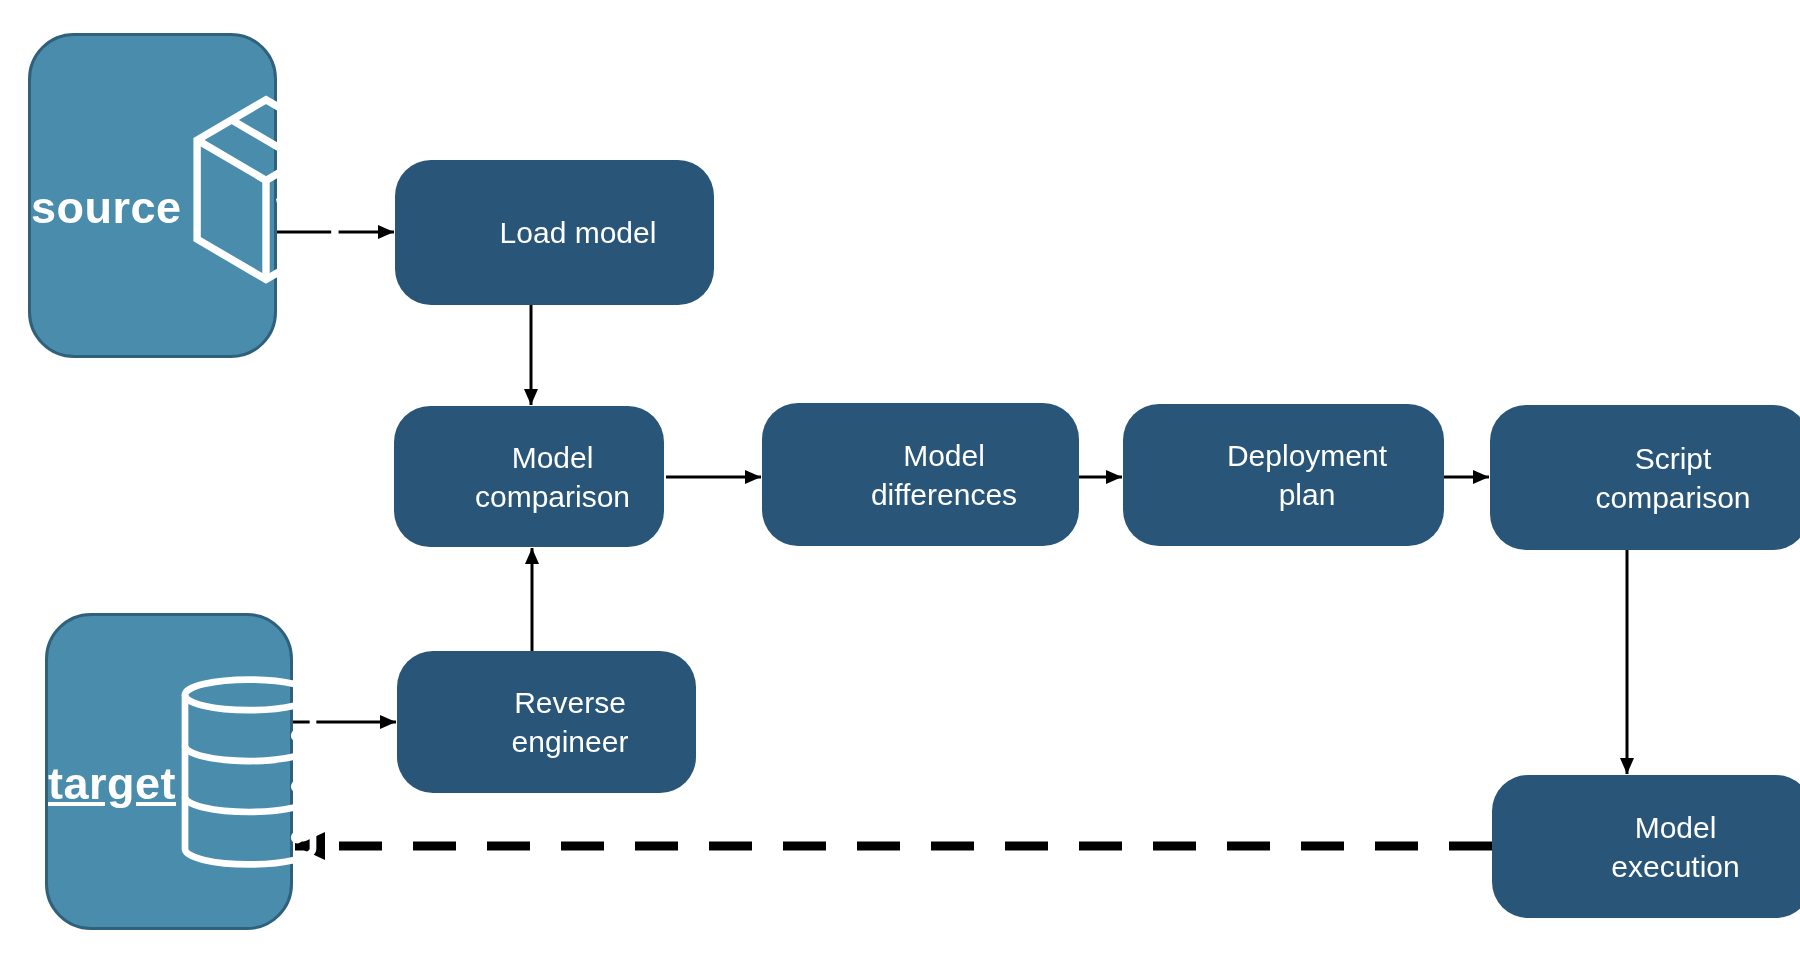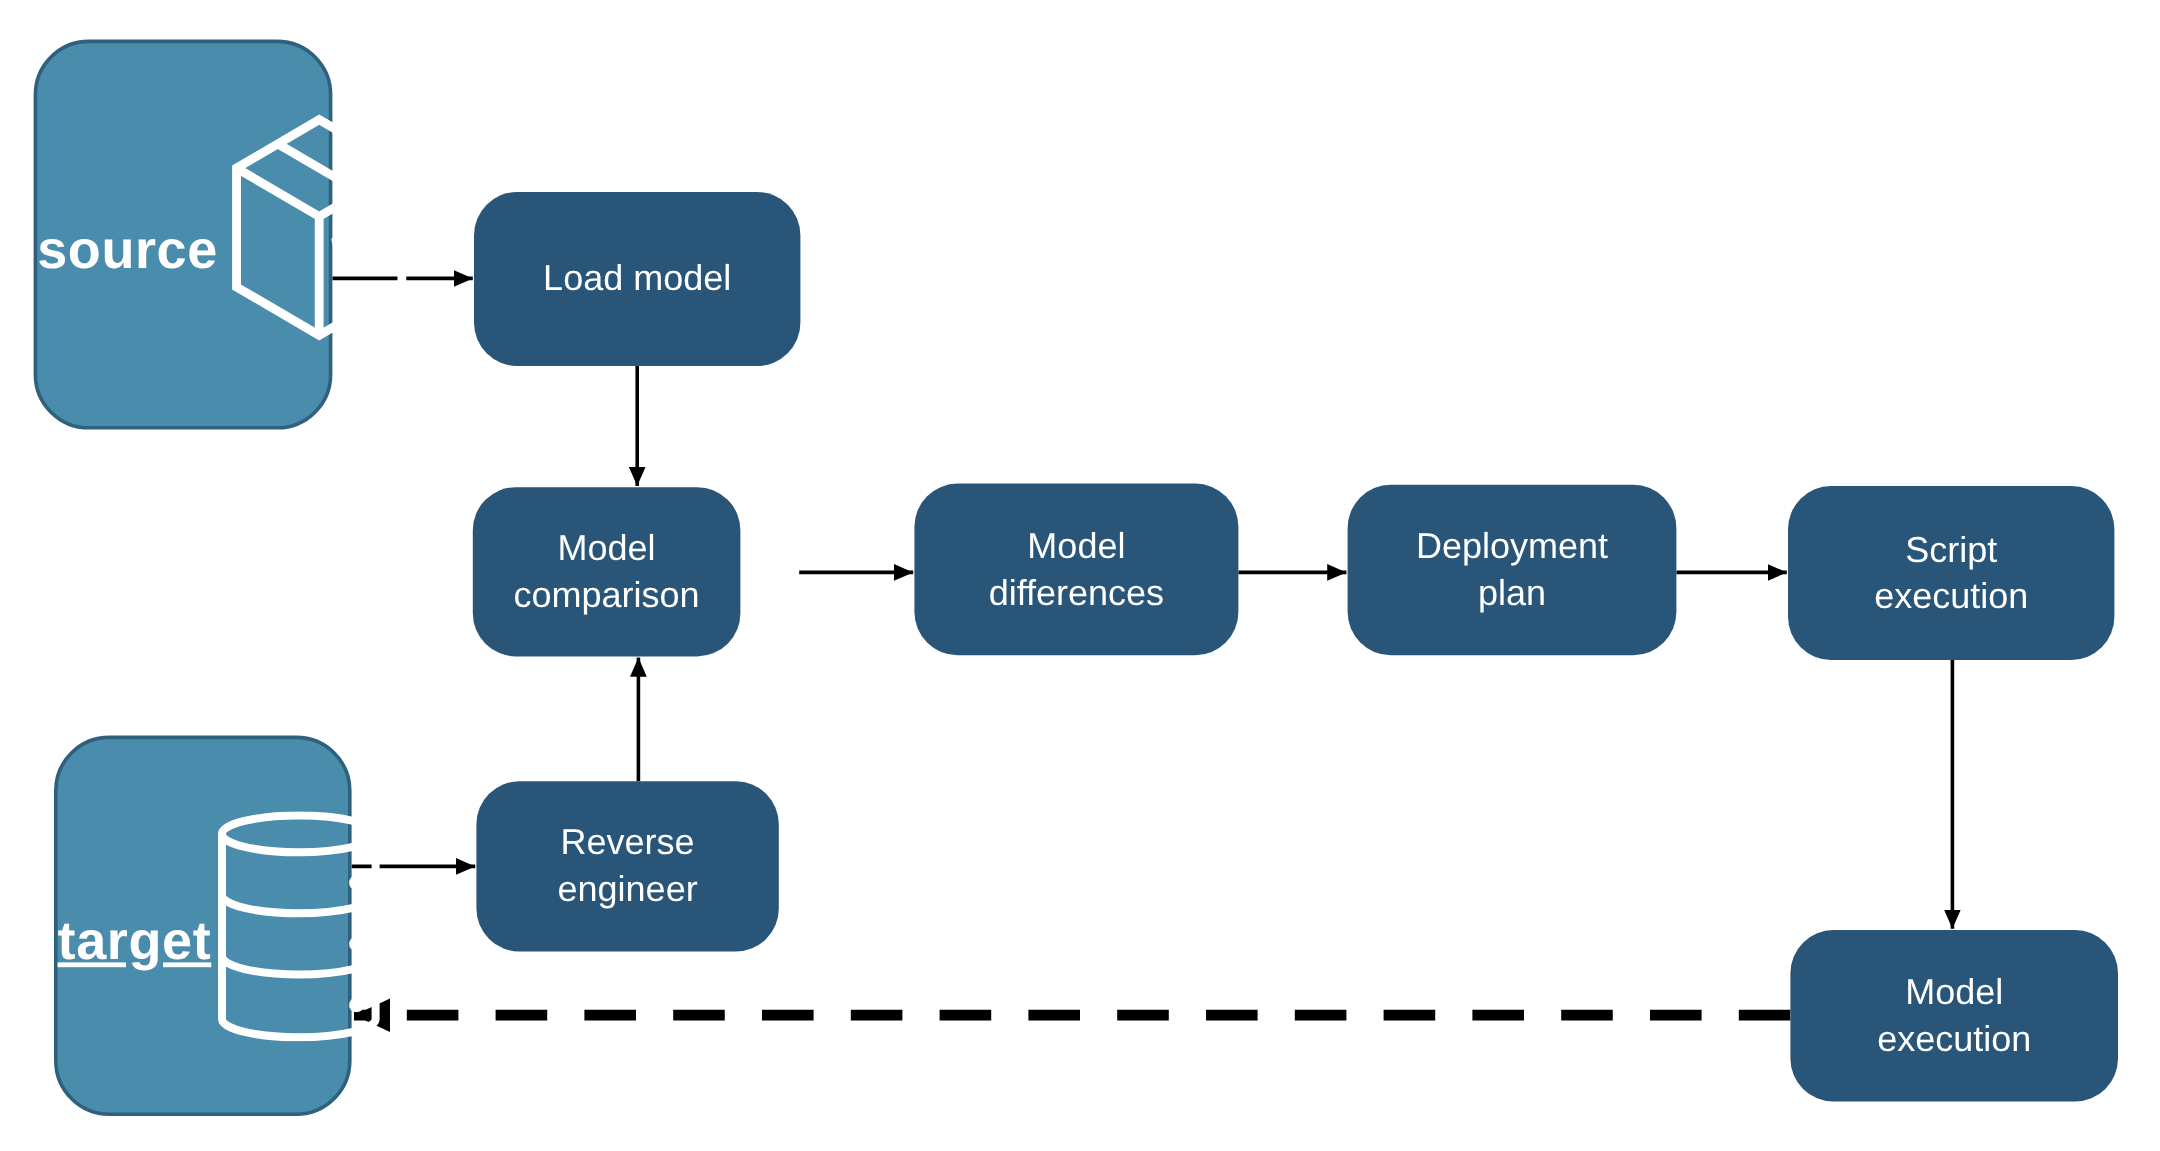--- a/index.html
+++ b/index.html
@@ -26,20 +26,21 @@
     position: absolute;
     background: #285578;
     border-radius: 36px;
     display: flex;
     align-items: center;
     justify-content: center;
     text-align: center;
     color: #ffffff;
     font-size: 30px;
     line-height: 1.3;
+    padding-left: 47px;
   }
   .node .lbl {
     max-width: 205px;
   }
   .endpoint {
     position: absolute;
     background: #4a8cac;
     border: 3px solid #2f617c;
     border-radius: 46px;
     box-sizing: border-box;
@@ -133,21 +134,21 @@
 
   <div class="node" id="n-model-differences">
     <div class="lbl">Model differences</div>
   </div>
 
   <div class="node" id="n-deployment-plan">
     <div class="lbl">Deployment plan</div>
   </div>
 
   <div class="node" id="n-script-generation">
-    <div class="lbl">Script execution</div>
+    <div class="lbl">Script comparison</div>
   </div>
 
   <div class="node" id="n-reverse-engineer">
     <div class="lbl">Reverse engineer</div>
   </div>
 
   <div class="node" id="n-script-execution">
     <div class="lbl">Model execution</div>
   </div>
 

